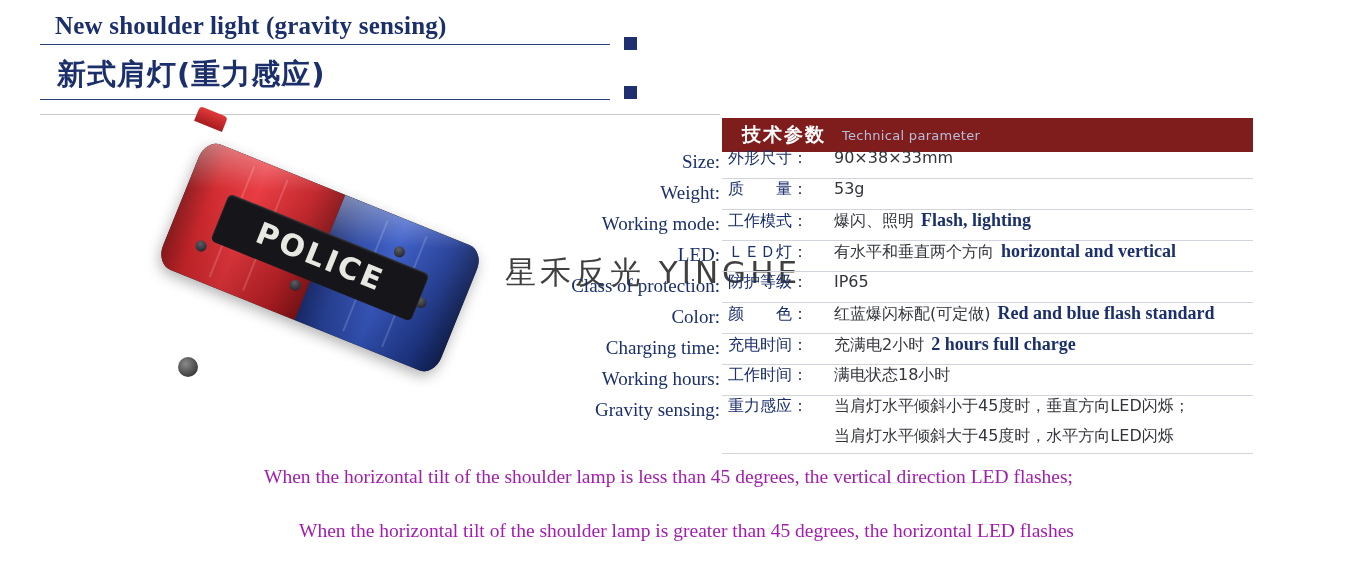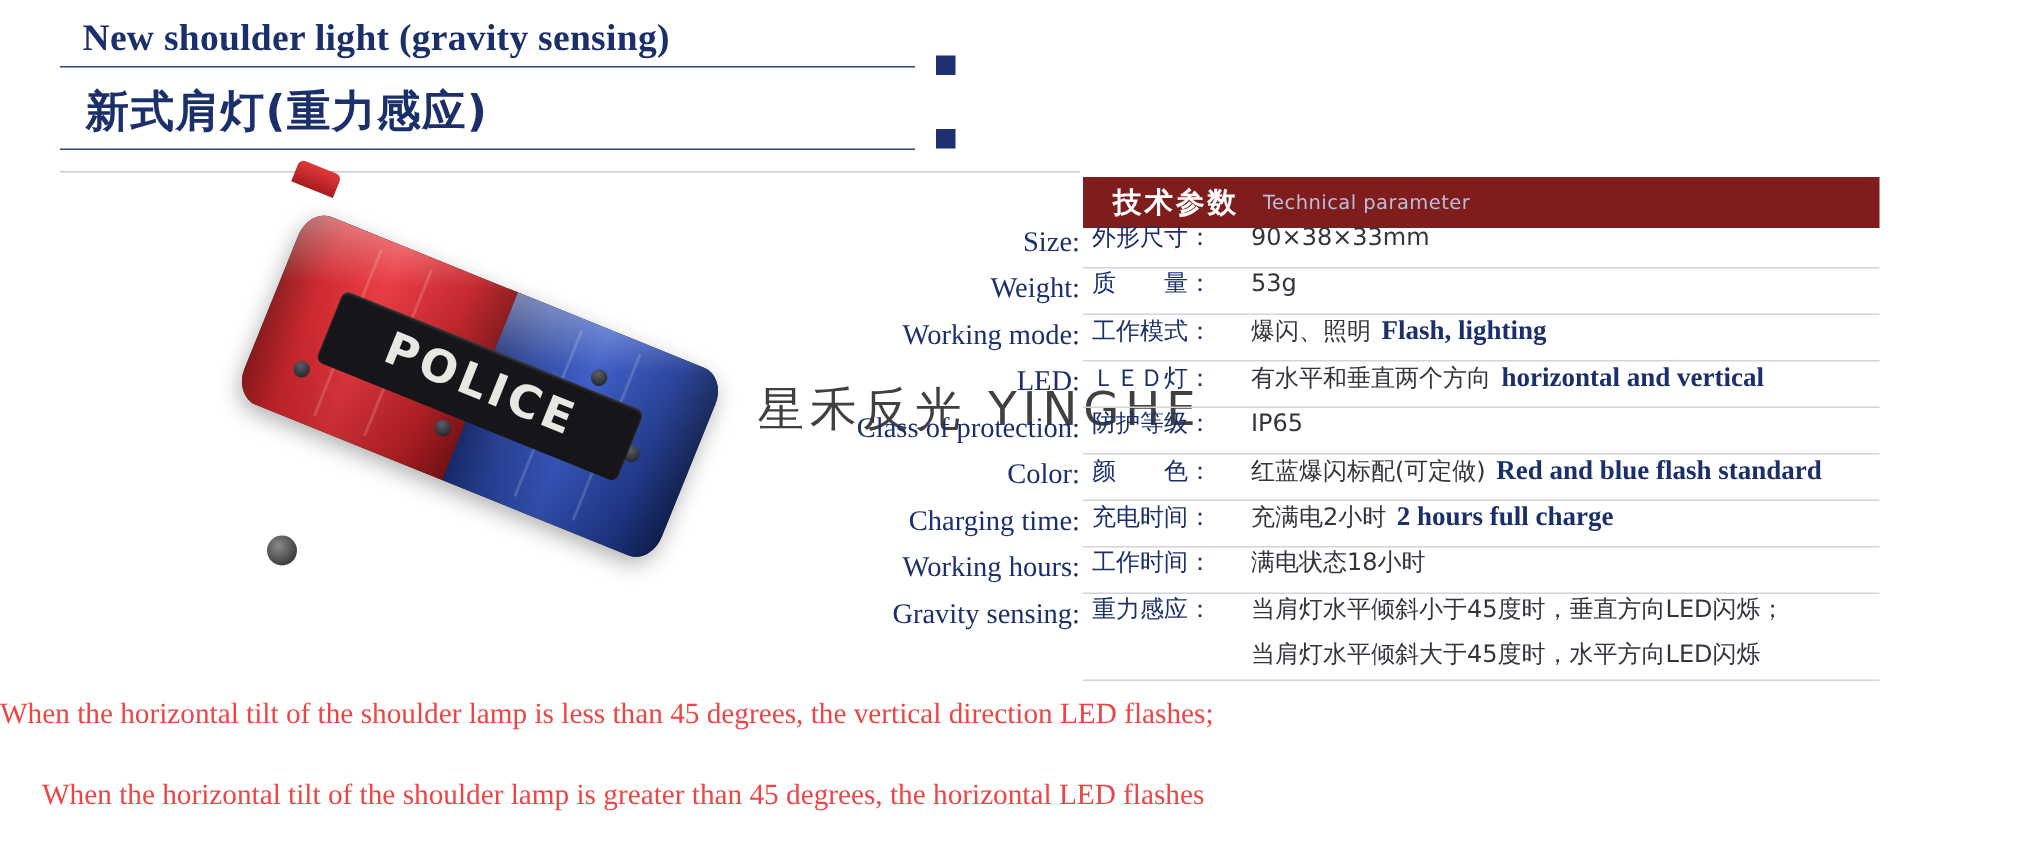--- a/index.html
+++ b/index.html
@@ -270,21 +270,22 @@
 
   
   #bottom-notes {
     position: absolute;
     left: 0; top: 458px;
     width: 1345px;
   }
   .bottom-note {
     font-family: "Liberation Serif", "DejaVu Serif", serif;
     font-size: 19.5px;
-    color: #ef4444;
+    color: #a21caf;
+    text-align: center;
     white-space: nowrap;
     line-height: 1;
   }
   #bottom-note-1 { margin-top: 9px; padding-right: 8px; }
   #bottom-note-2 { margin-top: 34px; padding-left: 28px; }
 </style>
 </head>
 <body>
 
 <div id="header-block">

